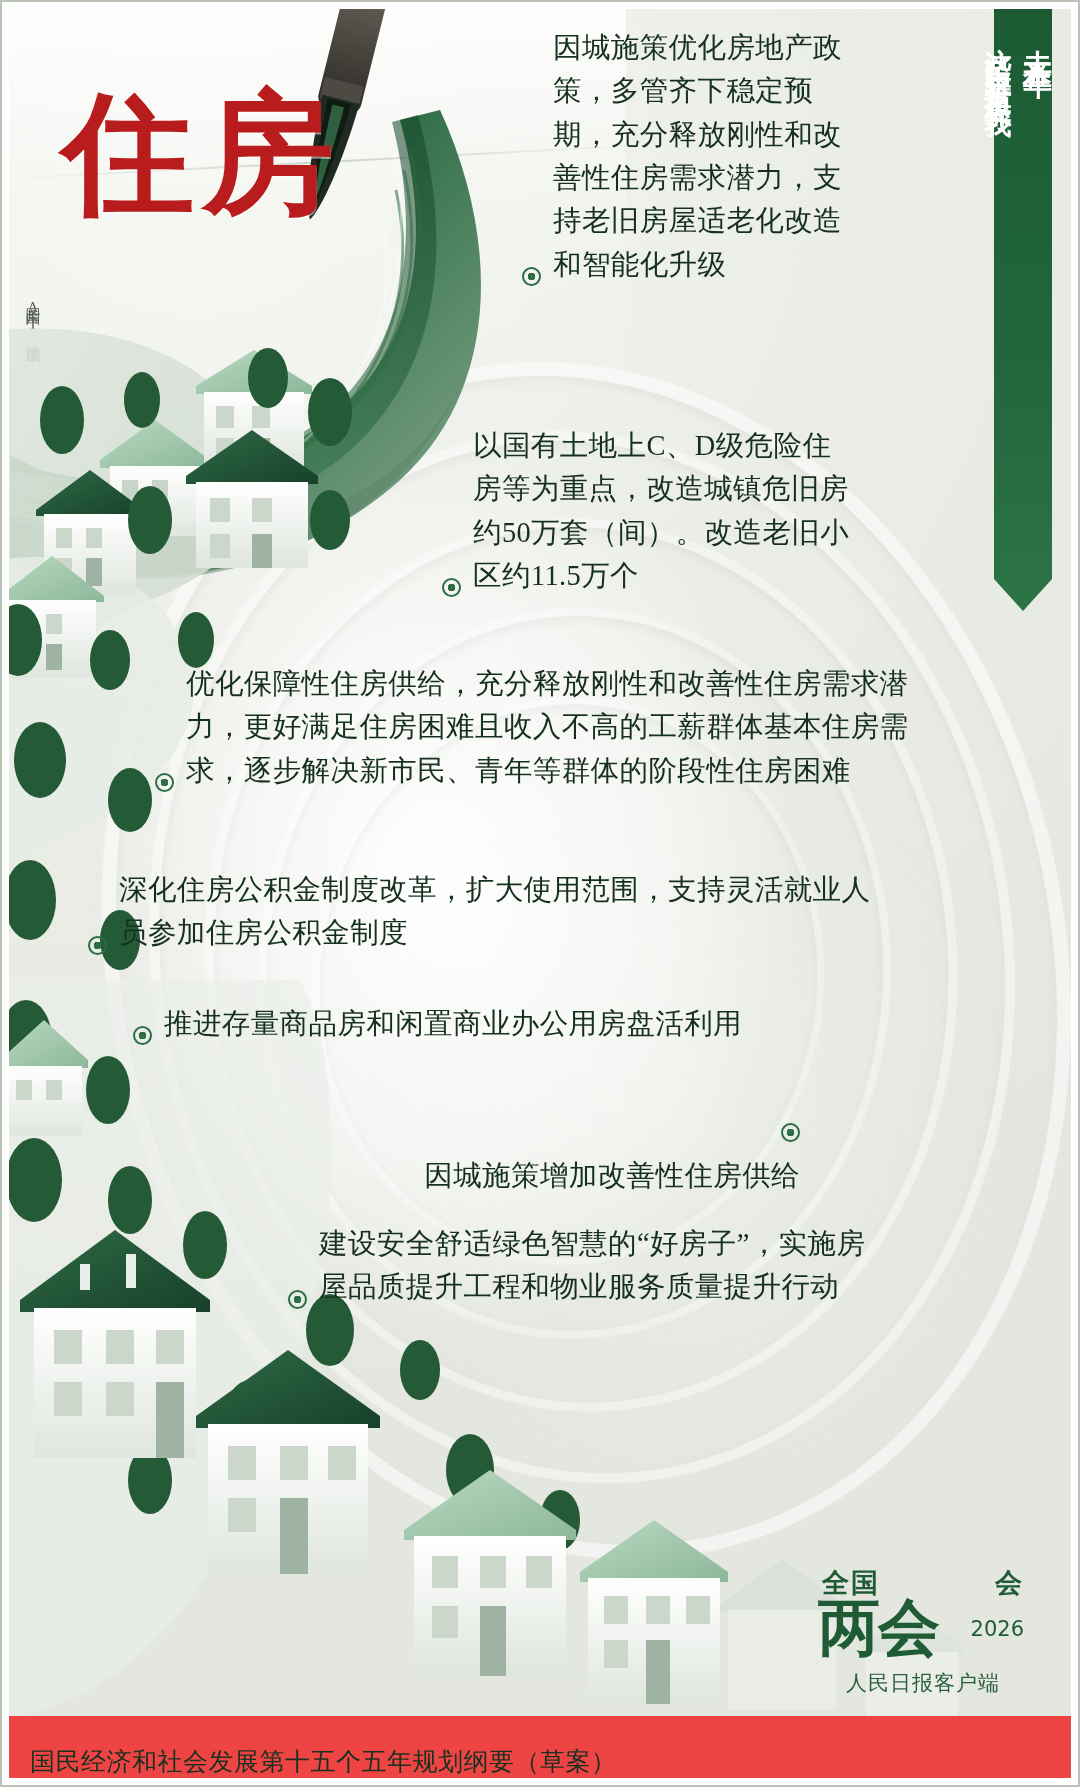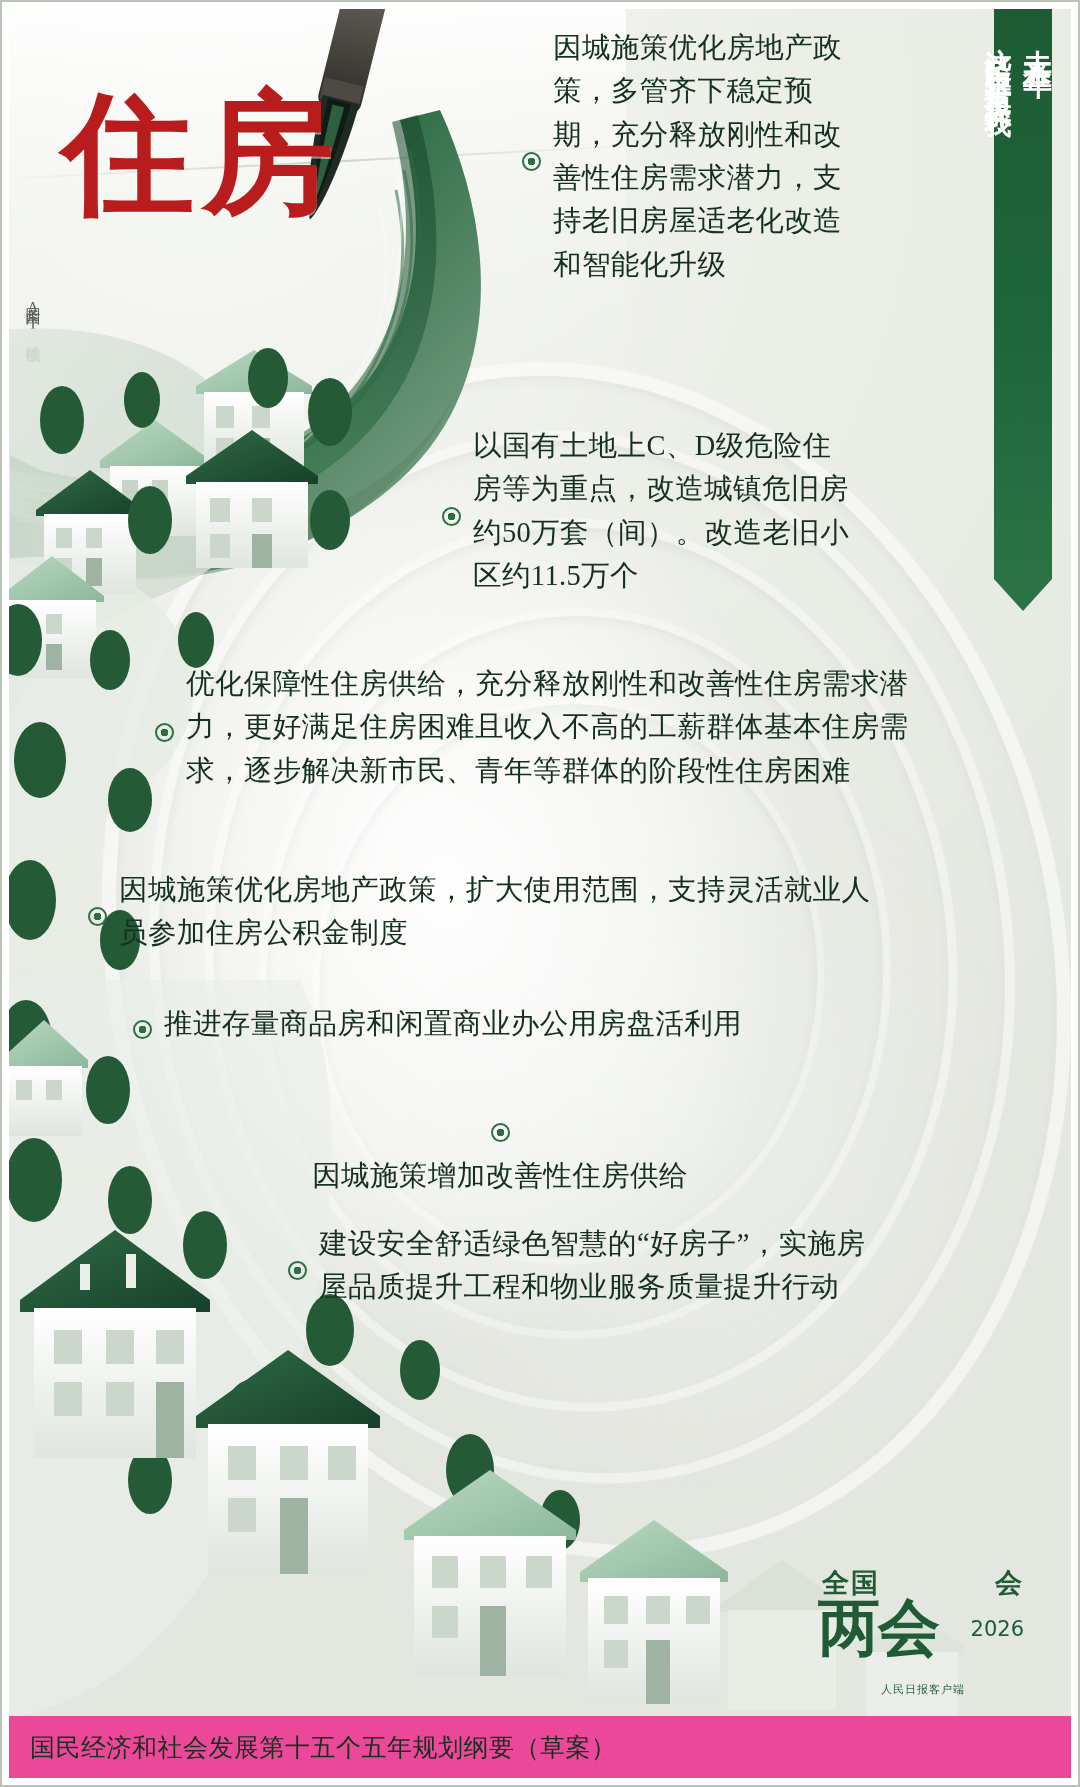--- a/index.html
+++ b/index.html
@@ -164,21 +164,21 @@
     letter-spacing: 7px;
     font-family: "DejaVu Serif", "Liberation Serif", serif;
   }
   .ribbon-col.main { font-size: 29px; }
   .ribbon-col.sub  { font-size: 27px; }
 
   
   .bullet {
     position: absolute;
     display: flex;
-    align-items: center;
+    align-items: flex-end;
     gap: 12px;
     z-index: 20;
   }
   .dot {
     flex: 0 0 auto;
     width: 19px;
     height: 19px;
     margin-top: 11px;
     border-radius: 50%;
     border: 2.5px solid #2e6e45;
@@ -202,24 +202,24 @@
   #b5 { left: 133px; top: 1002px;width: 700px; }
   #b6 { left: 200px; top: 1112px;width: 600px; flex-direction: column; }
   #b7 { left: 288px; top: 1222px;width: 600px; }
 
   
   .caption {
     position: absolute;
     left: 0; bottom: 9px;
     width: 1080px;
     height: 62px;
-    background: #ec4899;
+    background: #ef4444;
     z-index: 40;
     display: flex;
-    align-items: center;
+    align-items: flex-end;
   }
   .caption span {
     margin-left: 30px;
     font-size: 25px;
     color: #17301f;
     letter-spacing: .5px;
     font-family: "Liberation Serif", serif;
   }
 
   
@@ -257,21 +257,21 @@
     font-size: 21px;
     font-weight: normal;
     font-family: "DejaVu Sans", sans-serif;
     letter-spacing: 0px;
   }
   .logo-foot {
     position: absolute;
     left: 0; right: 0;
     bottom: 0;
     text-align: center;
-    font-size: 11px;
+    font-size: 21px;
     letter-spacing: 1px;
     color: #2a5f3b;
     font-family: "Liberation Serif", serif;
   }
 
   
   .village { position: absolute; left: 0; top: 0; width: 1080px; height: 1787px; pointer-events: none; z-index: 10; }
 </style>
 </head>
 <body>
@@ -514,21 +514,21 @@
     <div class="btext">以国有土地上C、D级危险住房等为重点，改造城镇危旧房约50万套（间）。改造老旧小区约11.5万个</div>
   </div>
 
   <div class="bullet" id="b3">
     <div class="dot"></div>
     <div class="btext">优化保障性住房供给，充分释放刚性和改善性住房需求潜力，更好满足住房困难且收入不高的工薪群体基本住房需求，逐步解决新市民、青年等群体的阶段性住房困难</div>
   </div>
 
   <div class="bullet" id="b4">
     <div class="dot"></div>
-    <div class="btext">因城施策优化房地产政策，扩大使用范围，支持灵活就业人员参加住房公积金制度</div>
+    <div class="btext">深化住房公积金制度改革，扩大使用范围，支持灵活就业人员参加住房公积金制度</div>
   </div>
 
   <div class="bullet" id="b5">
     <div class="dot"></div>
     <div class="btext">推进存量商品房和闲置商业办公用房盘活利用</div>
   </div>
 
   <div class="bullet" id="b6">
     <div class="dot"></div>
     <div class="btext">因城施策增加改善性住房供给</div>

